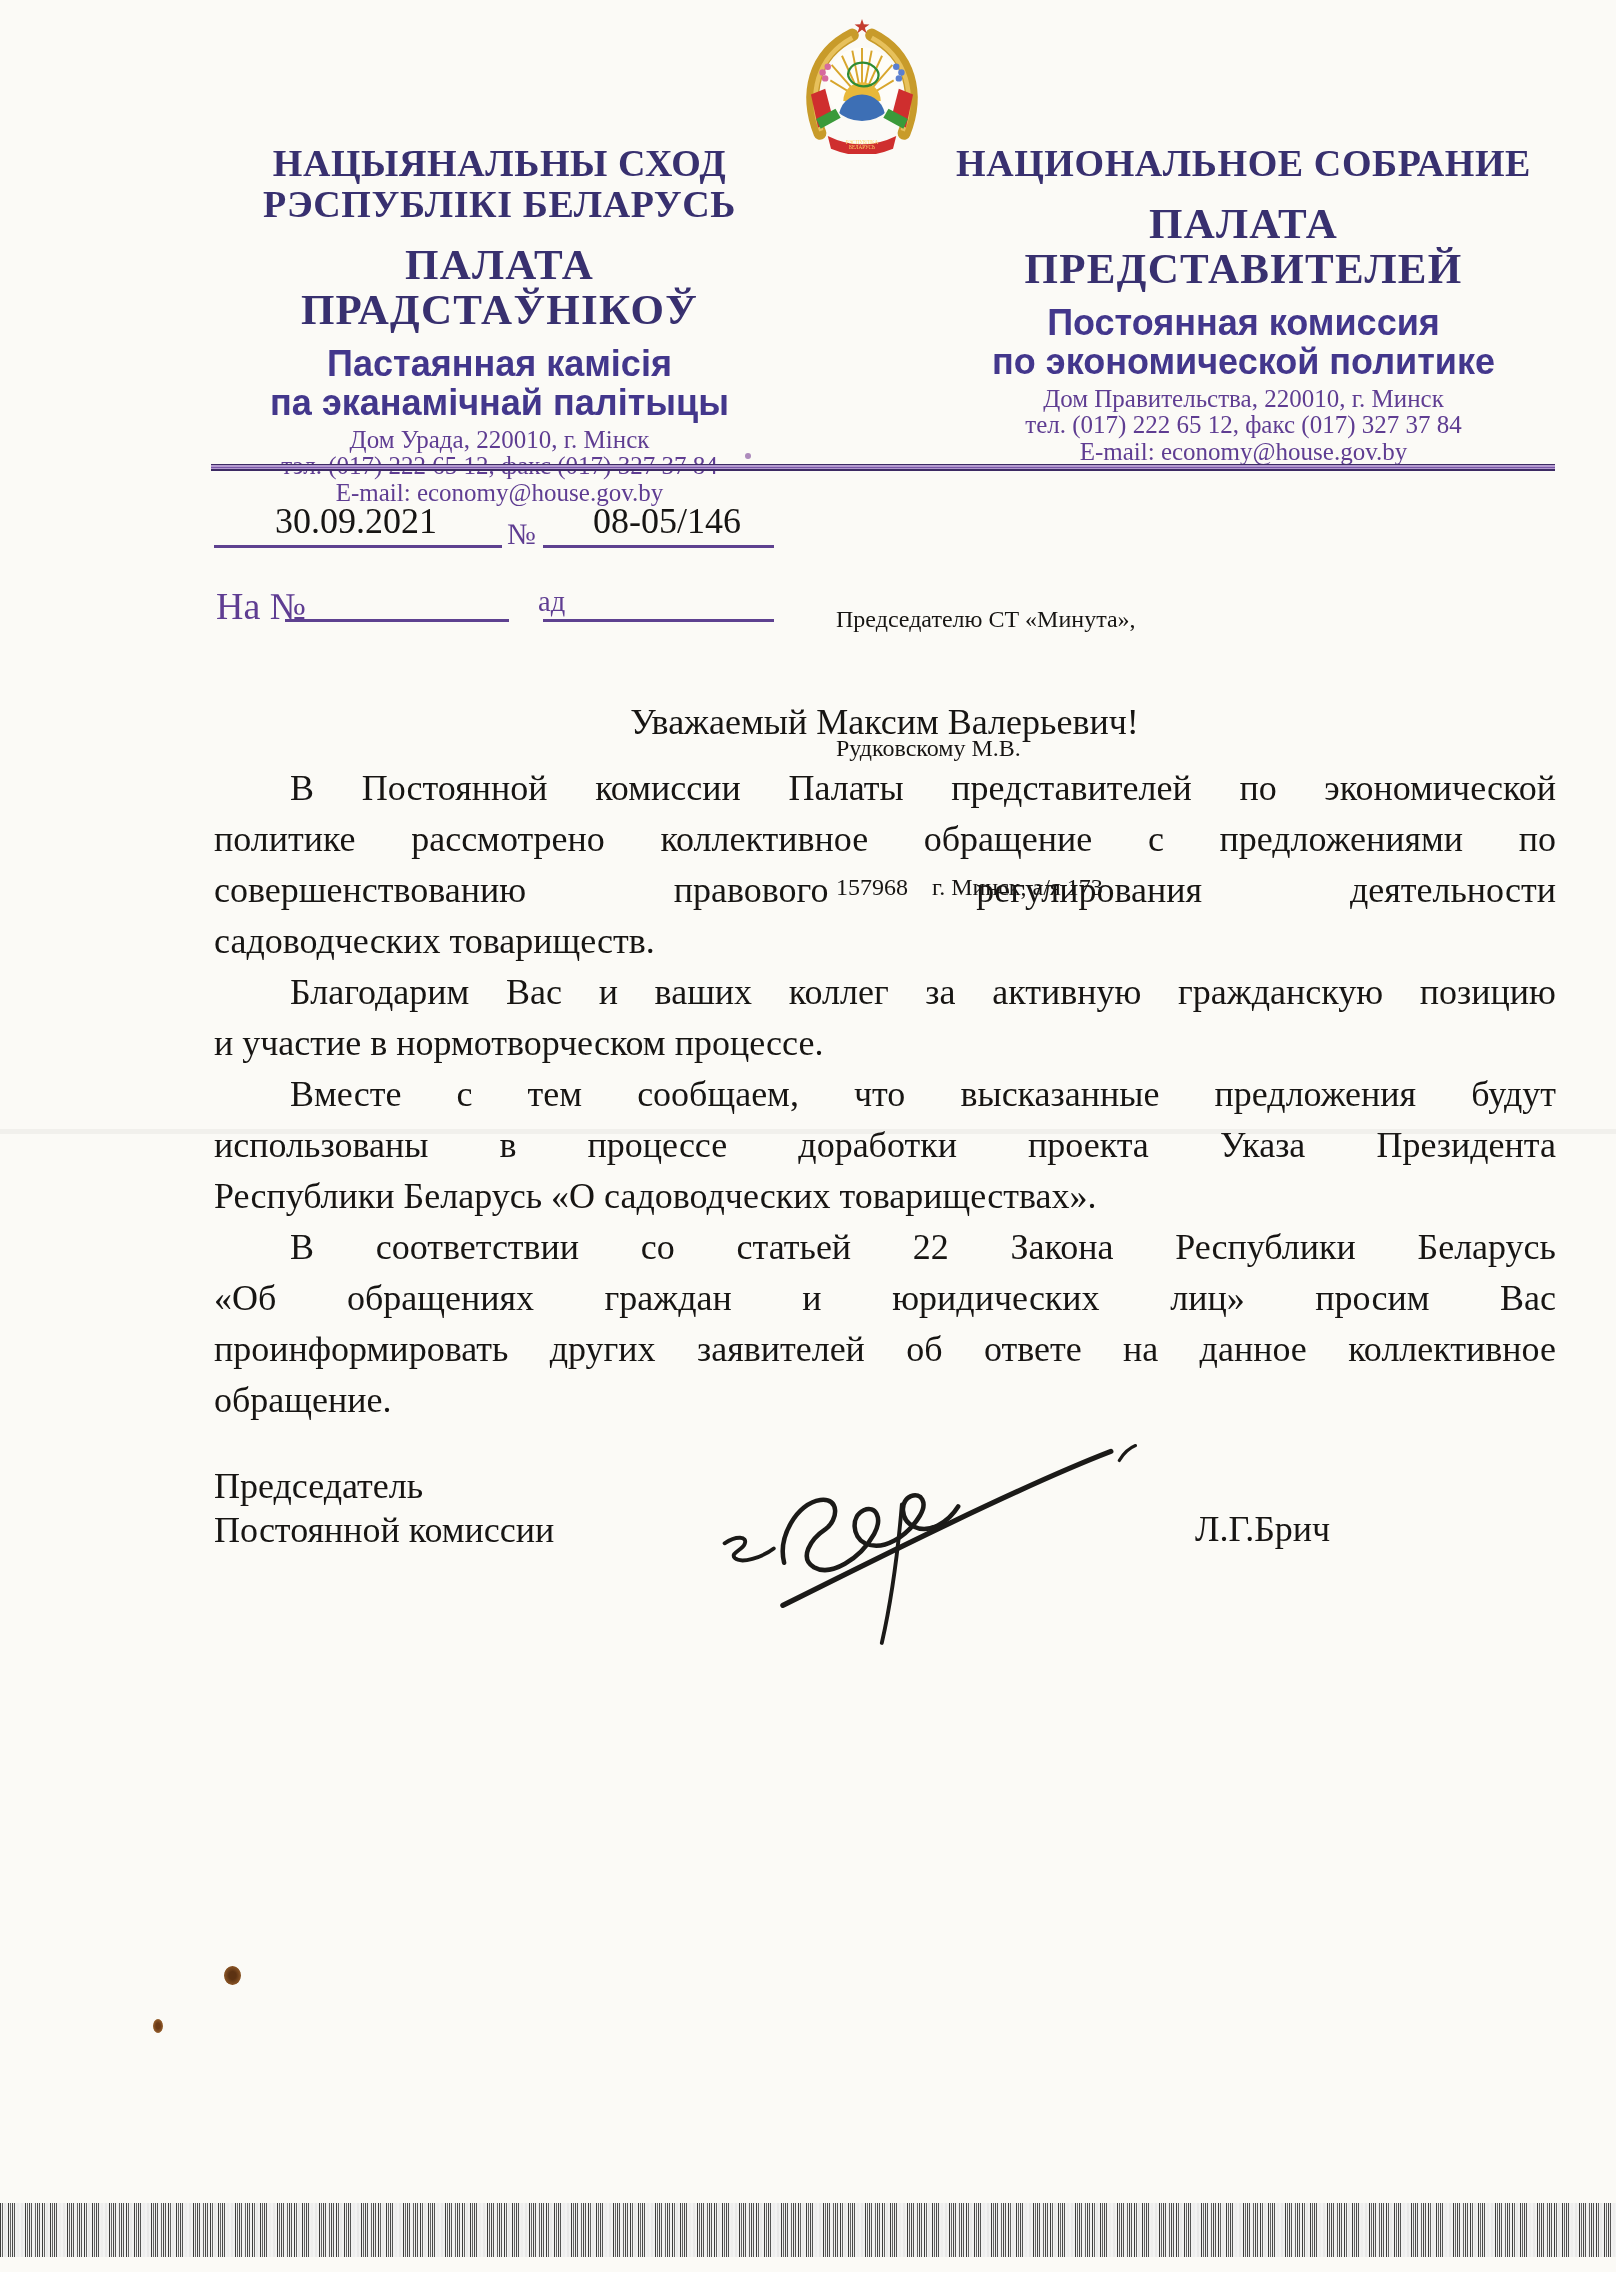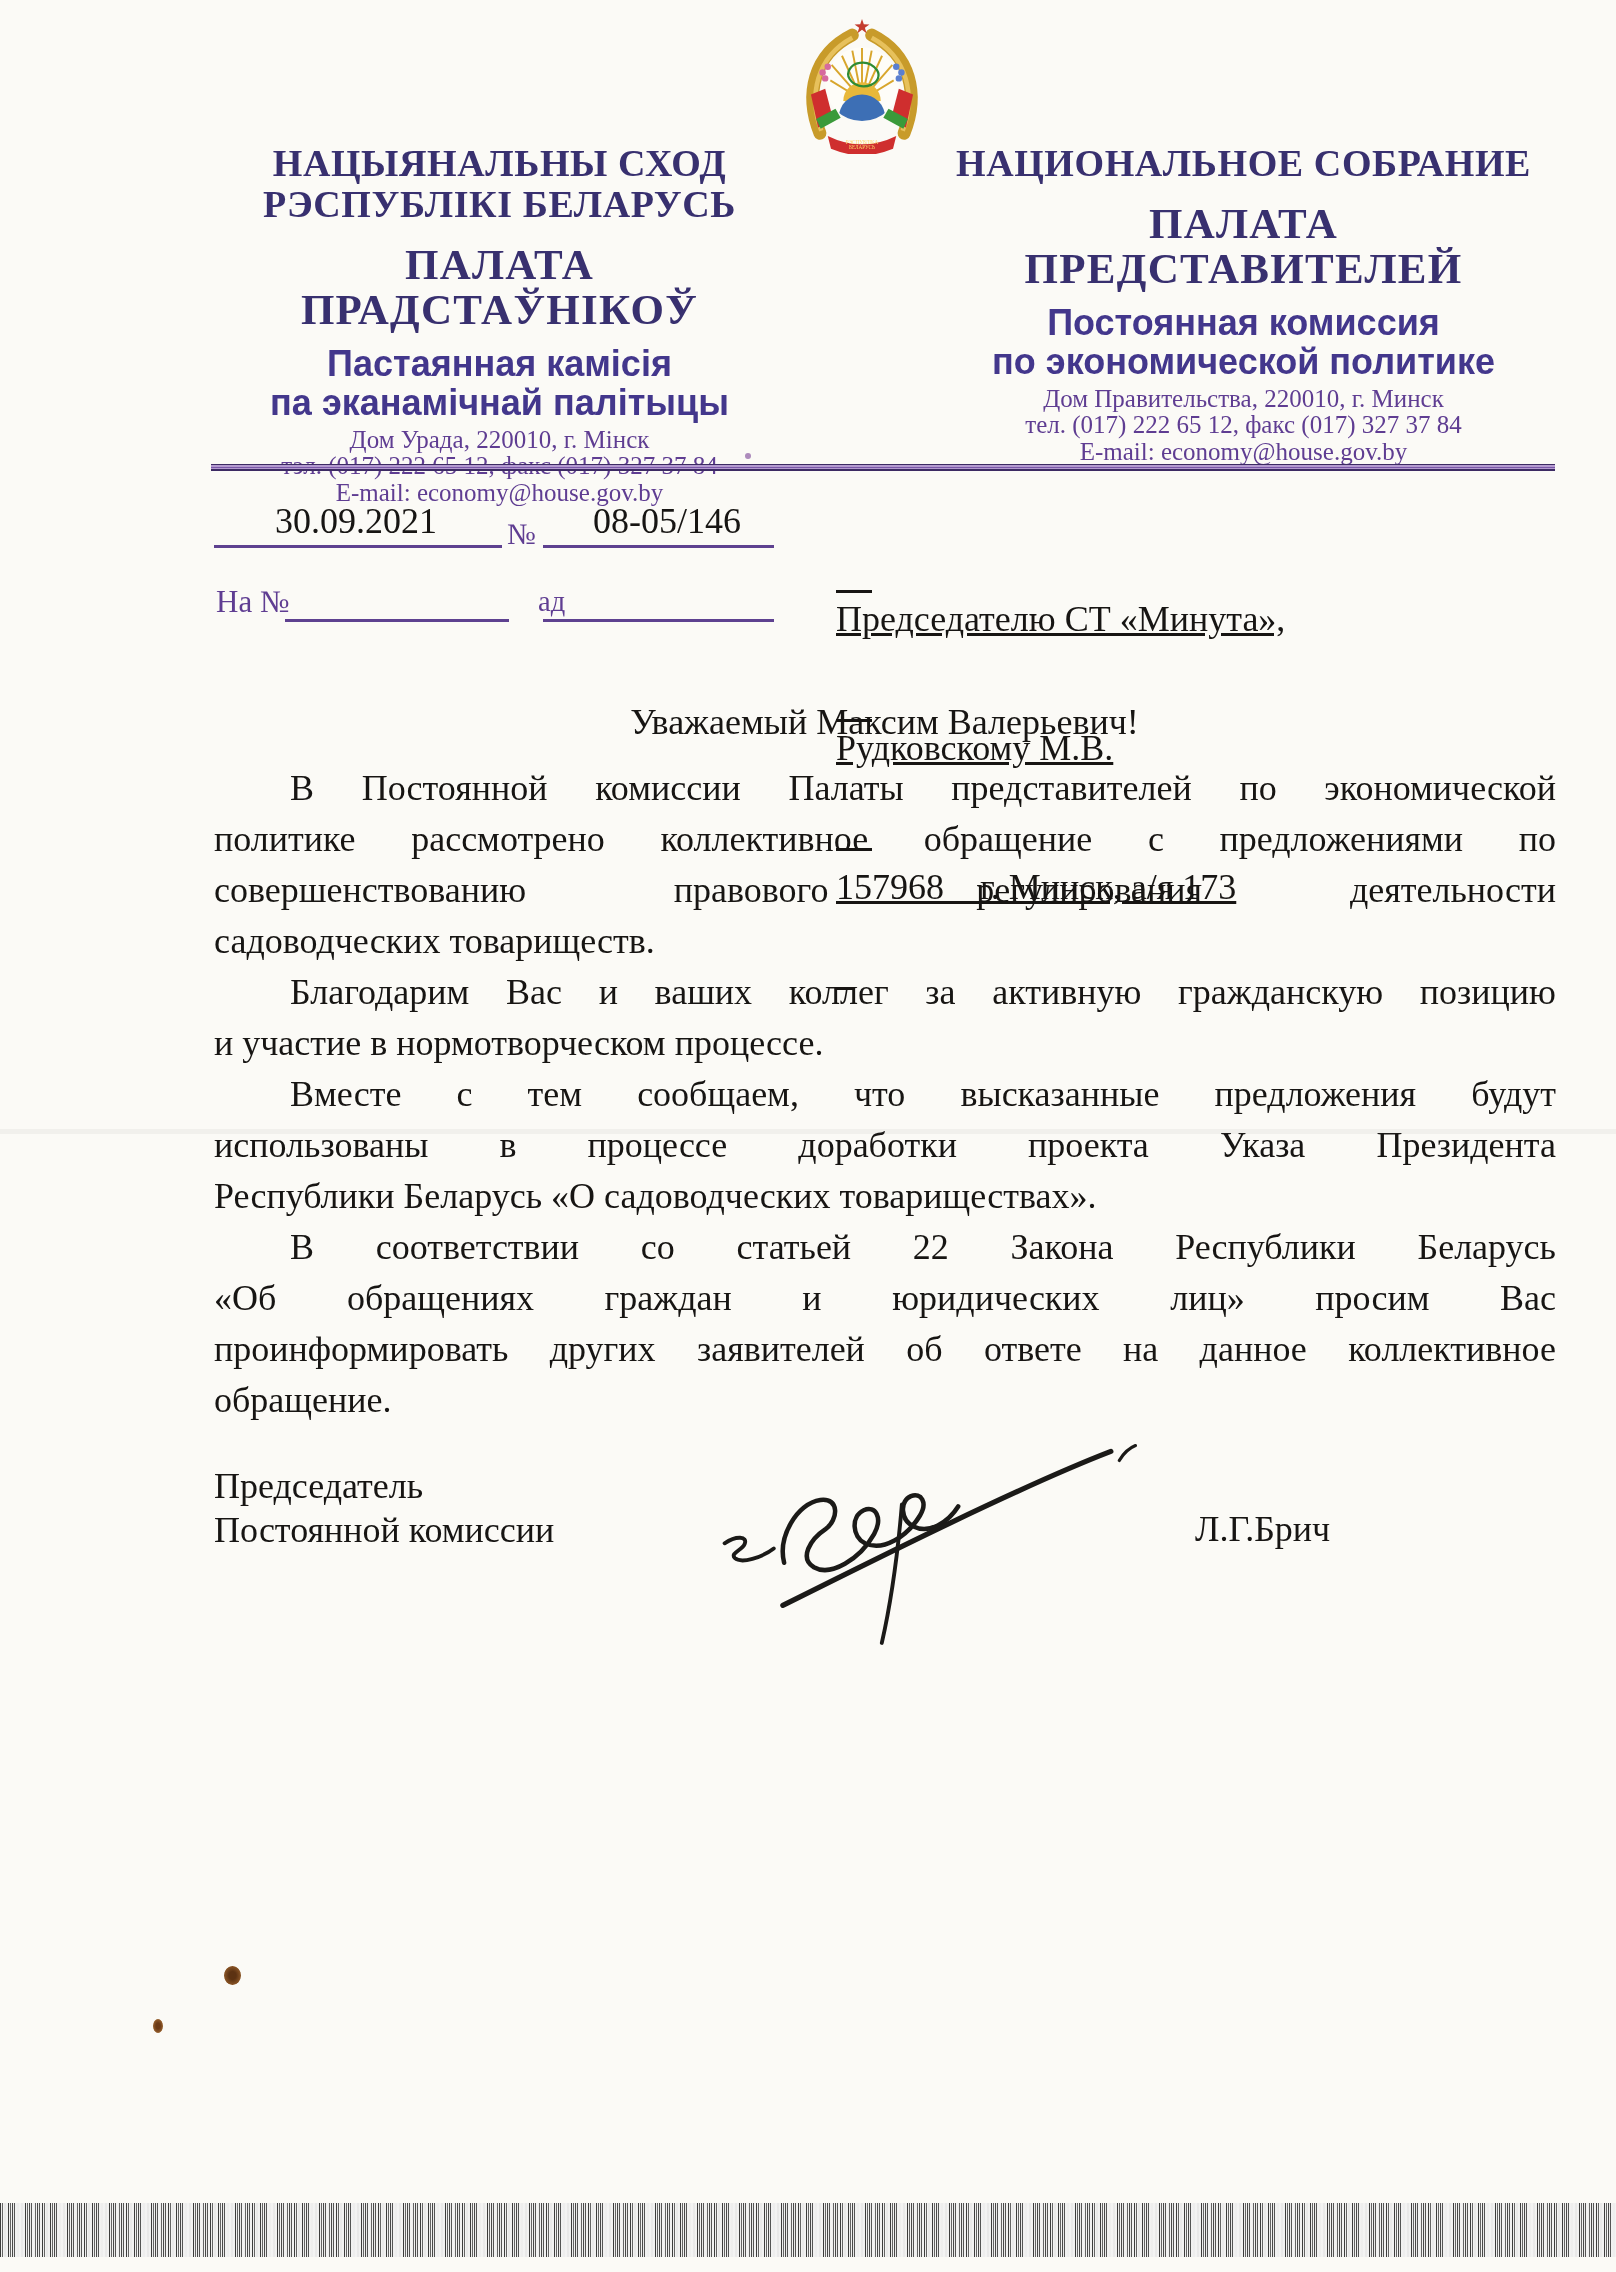--- a/index.html
+++ b/index.html
@@ -31,21 +31,21 @@
   .contact.first { margin-top:5.2px; }
   .rule {
     position:absolute; left:211px; top:464px; width:1344px; height:6.5px;
     background:linear-gradient(to bottom,#3c2a63 0 1.3px,#b49ad0 1.3px 2.6px,#7a57a8 2.6px 3.9px,#b49ad0 3.9px 5.2px,#3c2a63 5.2px 6.5px);
   }
   
   .ref-label { position:absolute; color:var(--label,#5f3d92); }
   .ref-value { position:absolute; font-size:36px; color:#171513;text-align:right; }
   .ref-line  { position:absolute; height:2.6px; background:var(--rule,#5e4190); }
   
-  .addressee { position:absolute; left:836px; top:512px; width:622px; font-size:36px; line-height:43px; white-space:pre-wrap;text-decoration:underline; }
+  .addressee { position:absolute; left:836px; top:512px; width:622px; font-size:24px; line-height:43px; white-space:pre-wrap; }
   .addressee .gap { margin-top:10.4px; }
   
   .salutation { position:absolute; left:214px; top:701px; width:1341px; text-align:center; font-size:36px; }
   .letter-body { position:absolute; left:214px; top:763px; width:1342px; }
   .body-line {
     font-size:36px; line-height:51px;
     text-align:justify; text-align-last:justify;
   }
   .body-line.first { text-indent:76px; }
   .body-line.last  { text-align-last:left; }
@@ -150,21 +150,21 @@
     <div class="contact">E-mail: economy@house.gov.by</div>
   </div>
 
   <div class="rule"></div>
 
   <div class="ref-value" style="left:275px;top:500px;">30.09.2021</div>
   <div class="ref-line" style="left:214px;top:545px;width:288px;"></div>
   <div class="ref-label" style="left:507px;top:517px;font-size:30px;">№</div>
   <div class="ref-line" style="left:543px;top:545px;width:231px;"></div>
   <div class="ref-value" style="left:593px;top:500px;">08-05/146</div>
-  <div class="ref-label" style="left:216px;top:584px;font-size:31px;">На №</div>
+  <div class="ref-label" style="left:216px;top:584px;font-size:38px;">На №</div>
   <div class="ref-line" style="left:285px;top:619px;width:224px;"></div>
   <div class="ref-label" style="left:516px;top:586px;font-size:28.5px;margin-left:22px;">ад</div>
   <div class="ref-line" style="left:543px;top:619px;width:231px;"></div>
 
   <div class="addressee">
     <div>Председателю СТ «Минута»,</div>
     <div>Рудковскому М.В.</div>
     <div class="gap">157968    г. Минск, а/я 173</div>
   </div>
 

